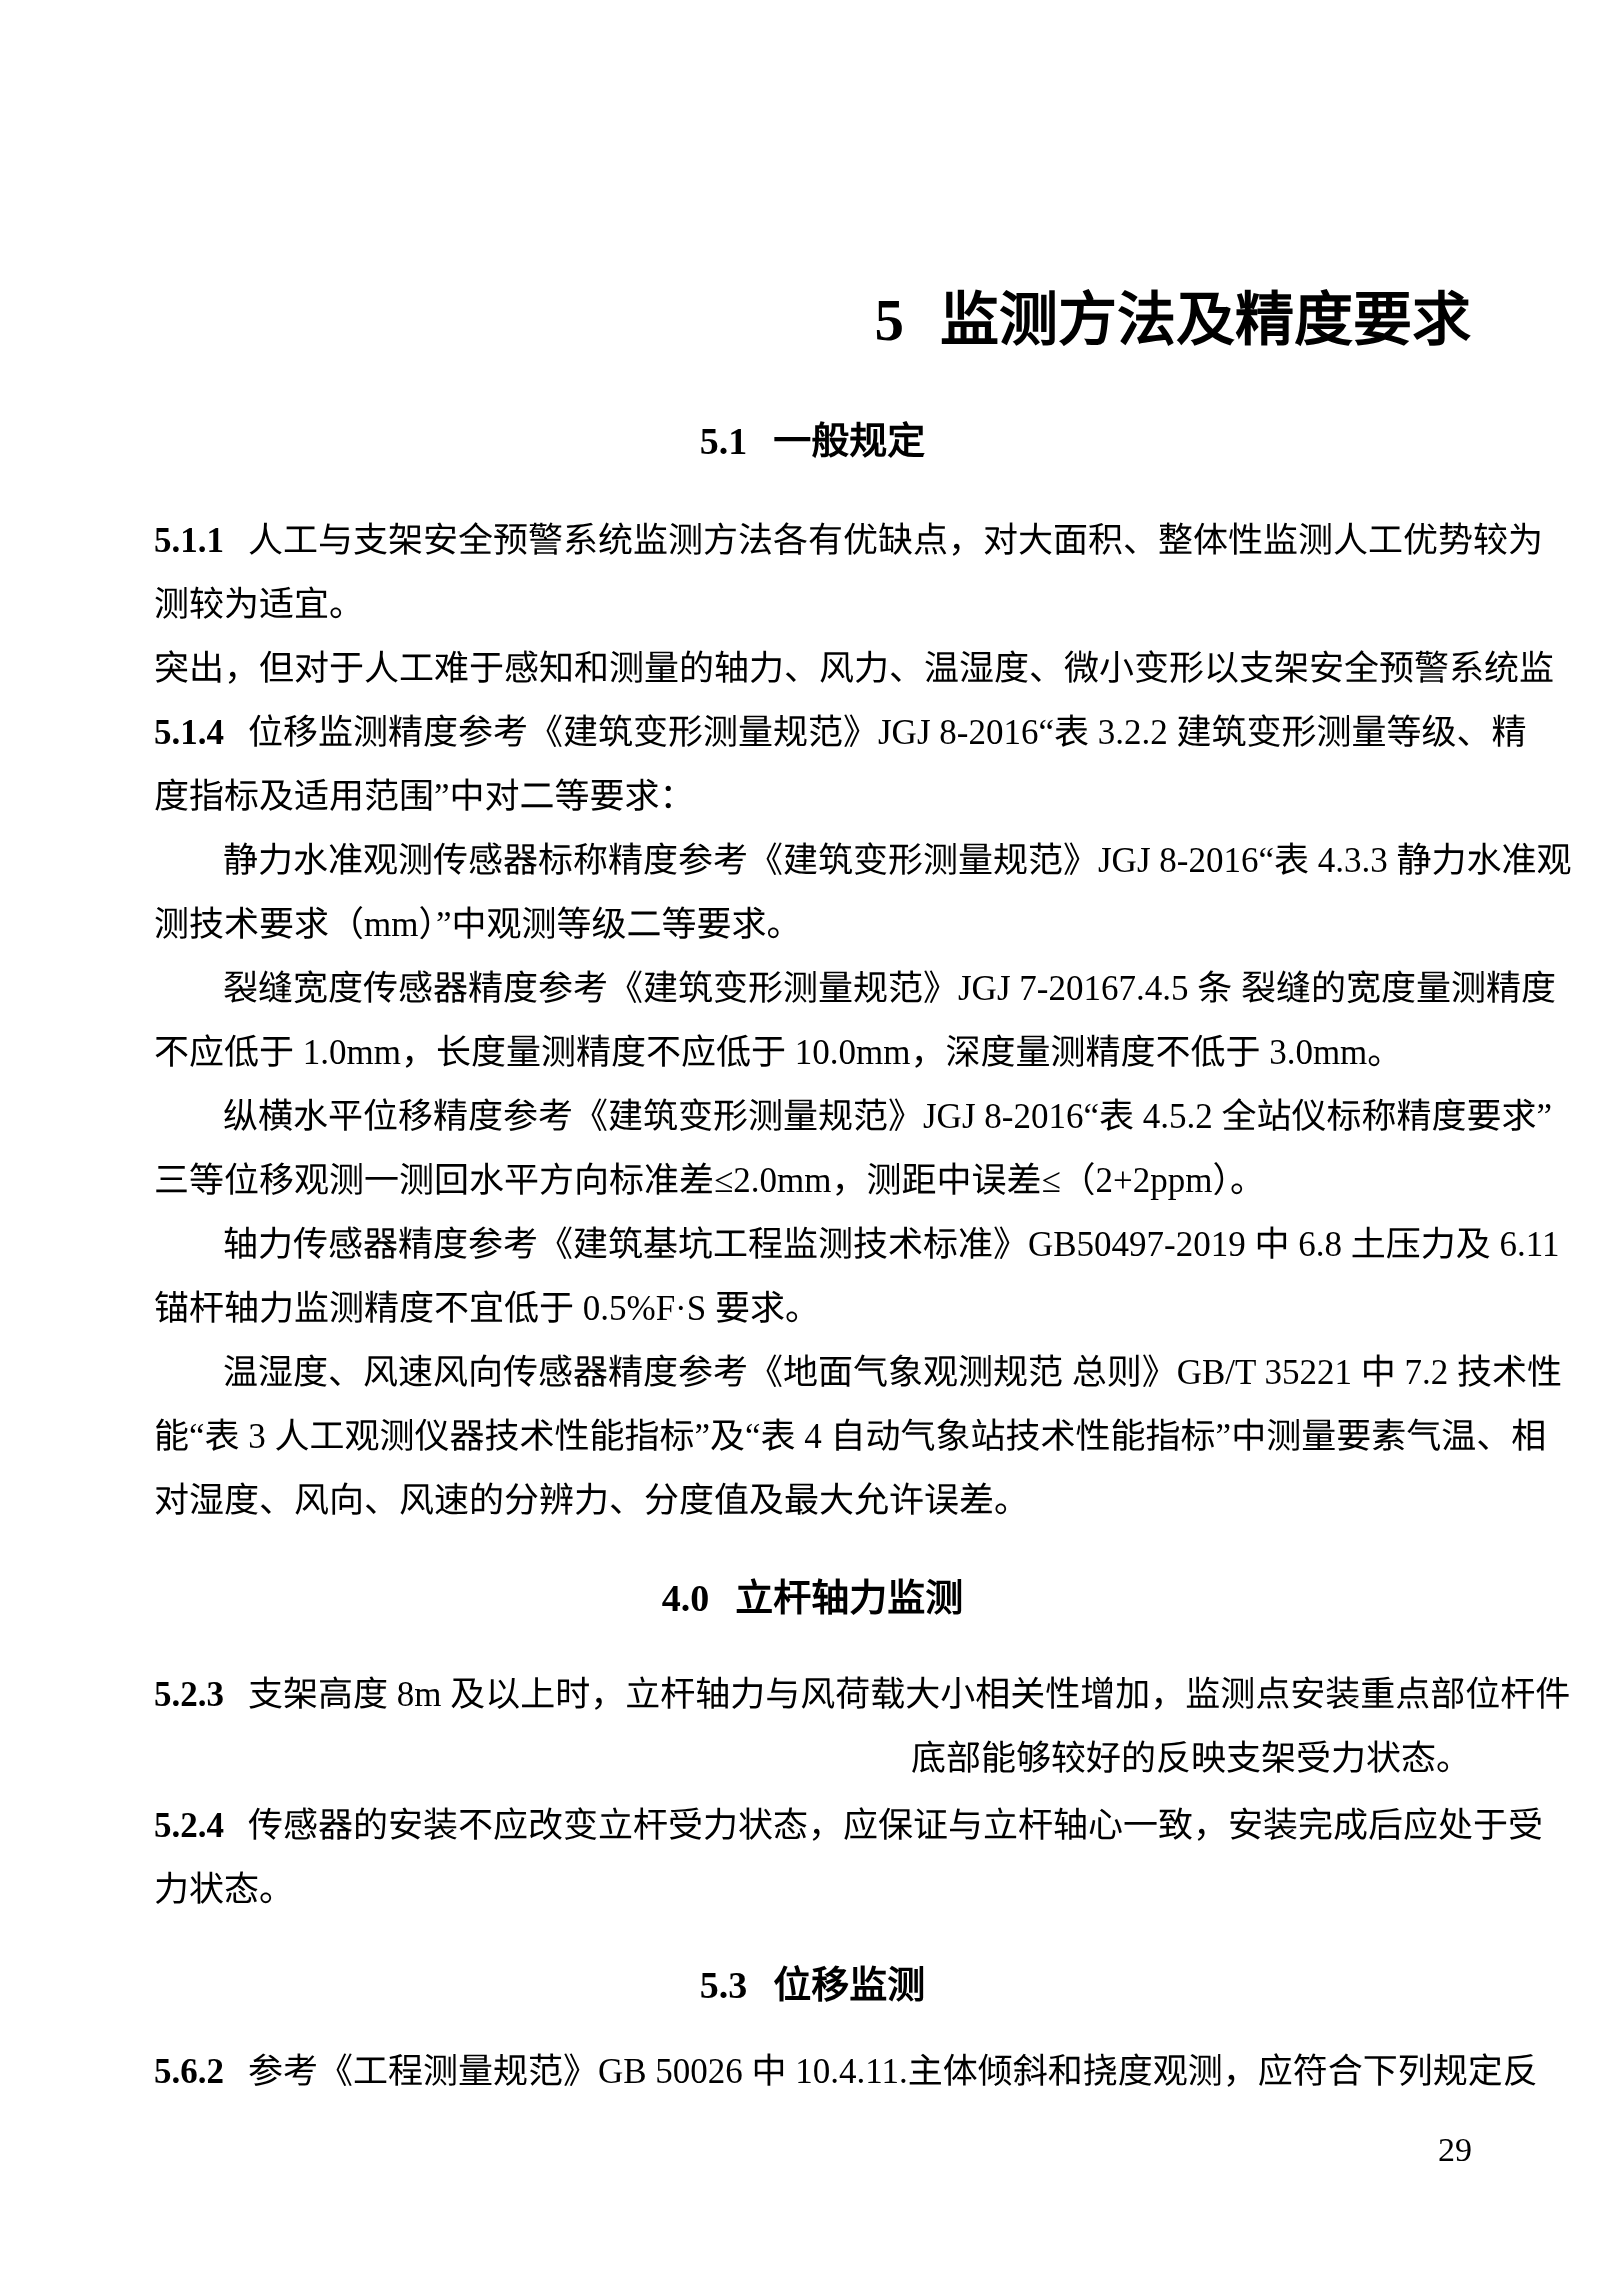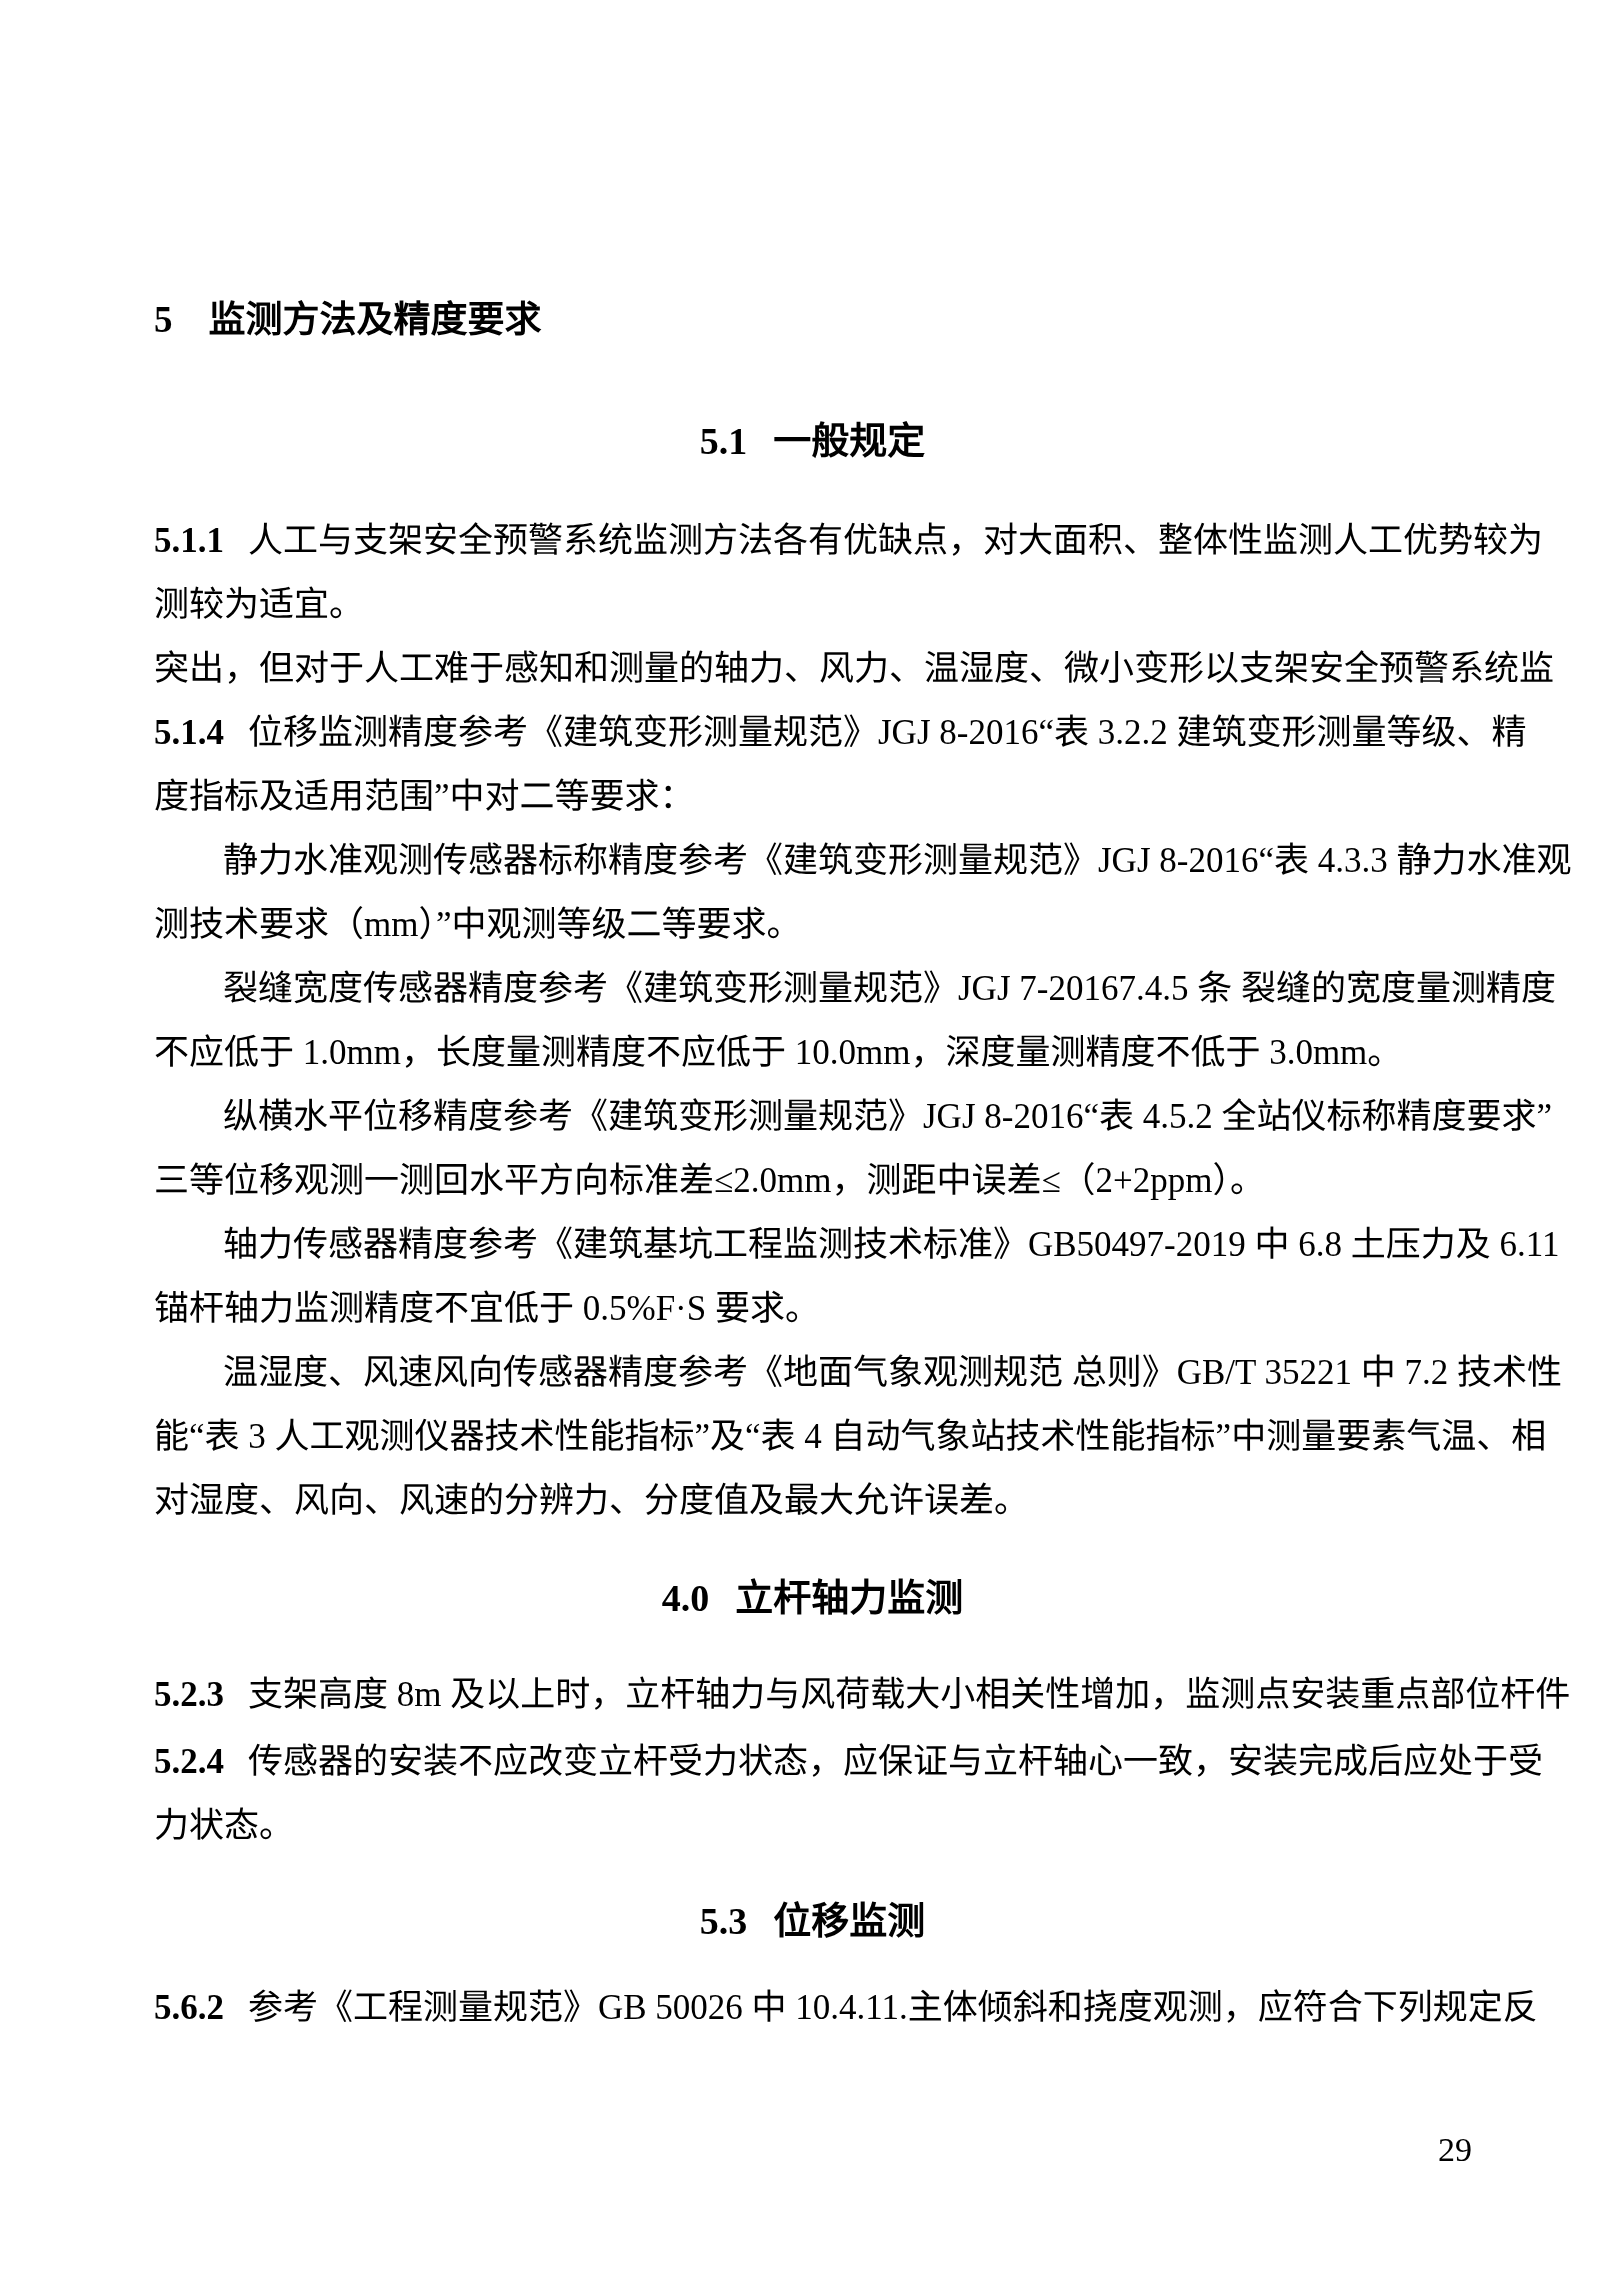--- a/index.html
+++ b/index.html
@@ -17,22 +17,22 @@
     overflow: hidden;
   }
   .content {
     position: absolute;
     left: 154px;
     top: 0;
     width: 1317px;
   }
   h1.chapter-heading {
     margin: 292px 0 0 0;
-    text-align: left;
-    font-size: 37px;
+    text-align: right;
+    font-size: 59px;
     line-height: 56px;
     font-weight: bold;
     white-space: nowrap;
   }
   h1 .h-num { margin-right: 36px; }
   h2.section-heading {
     margin: 0;
     text-align: center;
     font-size: 38px;
     line-height: 50px;
@@ -123,20 +123,21 @@
     </div>
 
     <h2 class="section-heading" id="h-52">
       <span class="h-num">4.0</span><span>立杆轴力监测</span>
     </h2>
 
     <div class="para" id="p-523">
       <div class="line">
         <span class="cnum">5.2.3</span><span>支架高度 8m 及以上时，立杆轴力与风荷载大小相关性增加，监测点安装重点部位杆件</span>
       </div>
+      <div class="line">底部能够较好的反映支架受力状态。</div>
     </div>
 
     <div class="para" id="p-524">
       <div class="line">
         <span class="cnum">5.2.4</span><span>传感器的安装不应改变立杆受力状态，应保证与立杆轴心一致，安装完成后应处于受</span>
       </div>
       <div class="line">力状态。</div>
     </div>
 
     <h2 class="section-heading" id="h-53">

